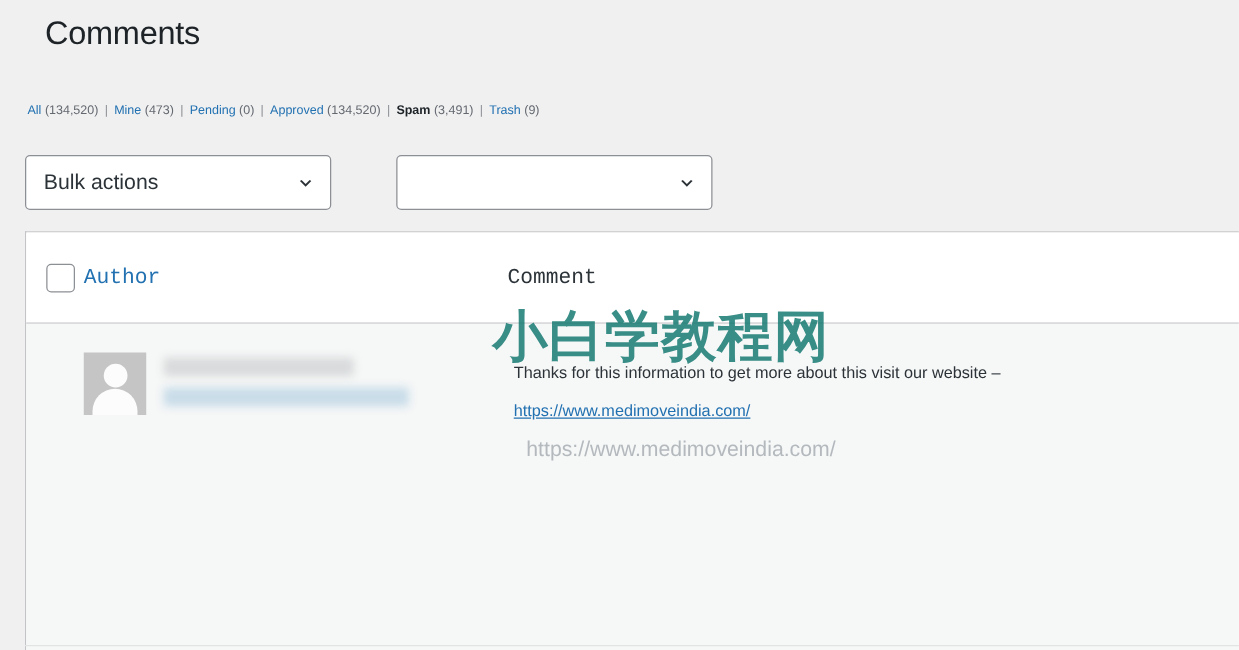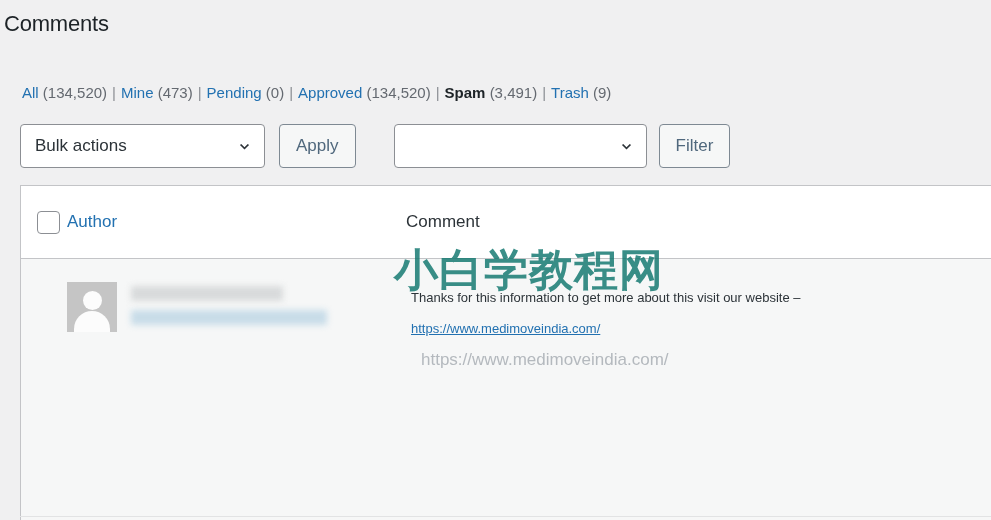--- a/index.html
+++ b/index.html
@@ -12,37 +12,37 @@
     background: #f0f0f1;
     font-family: "Liberation Sans", sans-serif;
     overflow: hidden;
     position: relative;
     -webkit-font-smoothing: antialiased;
   }
 
   
   .page-title {
     position: absolute;
-    left: 4px;
+    left: 36px;
     top: 10px;
-    font-size: 22px;
+    font-size: 26px;
     font-weight: 400;
     color: #1d2327;
     letter-spacing: -0.2px;
     line-height: 1.3;
     margin: 0;
     padding: 0;
   }
 
   
   .subsubsub {
     position: absolute;
     left: 22px;
     top: 82px;
-    font-size: 15px;
+    font-size: 10px;
     color: #646970;
     white-space: nowrap;
     line-height: 1.4;
   }
   .subsubsub .link {
     color: #2271b1;
     text-decoration: none;
     cursor: pointer;
   }
   .subsubsub .link.current {
@@ -156,20 +156,21 @@
     box-sizing: border-box;
   }
   .col-comment {
     flex: 1 1 auto;
     box-sizing: border-box;
   }
   .th-label {
     font-size: 17px;
     color: #2c3338;
     font-weight: 400;
+    font-family: Liberation Mono, monospace;
   }
   .th-label.link {
     color: #2271b1;
     cursor: pointer;
     text-decoration: none;
   }
 
   .table-body {
     background: #f6f7f7;
     min-height: 320px;
@@ -302,42 +303,36 @@
     <span>Bulk actions</span>
     <span class="chev">
       <svg viewBox="0 0 20 20" width="13" height="13">
           <path d="M5 6l5 5 5-5 2 1.5-7 7-7-7z" fill="#2c3338"></path>
         </svg>
     </span>
   </div>
 
   <span class="gap-sm"></span>
 
-  <div class="btn-secondary">
-    <span>Apply</span>
-  </div>
 
   <span class="gap-lg"></span>
 
 
   <span class="gap-md"></span>
 
   <div class="select-box" style="width:253px;">
     <span class="chev">
       <svg viewBox="0 0 20 20" width="13" height="13">
           <path d="M5 6l5 5 5-5 2 1.5-7 7-7-7z" fill="#2c3338"></path>
         </svg>
     </span>
   </div>
 
   <span class="gap-md"></span>
 
-  <div class="btn-secondary">
-    <span>Filter</span>
-  </div>
 
 </div>
 
 <div class="wp-list-table">
 
   <div class="table-head">
     <div class="col-cb">
       <span class="cb"></span>
     </div>
     <div class="col-author">

